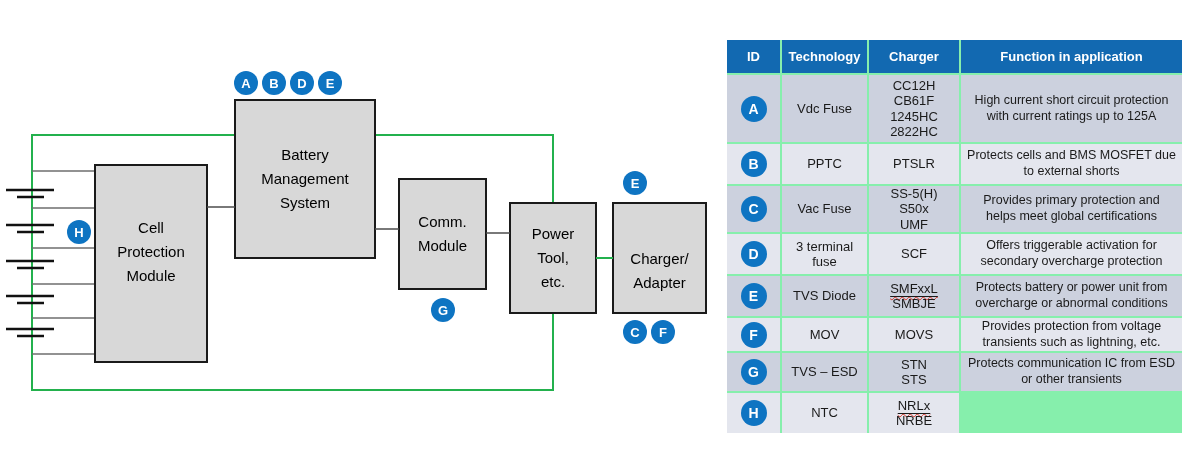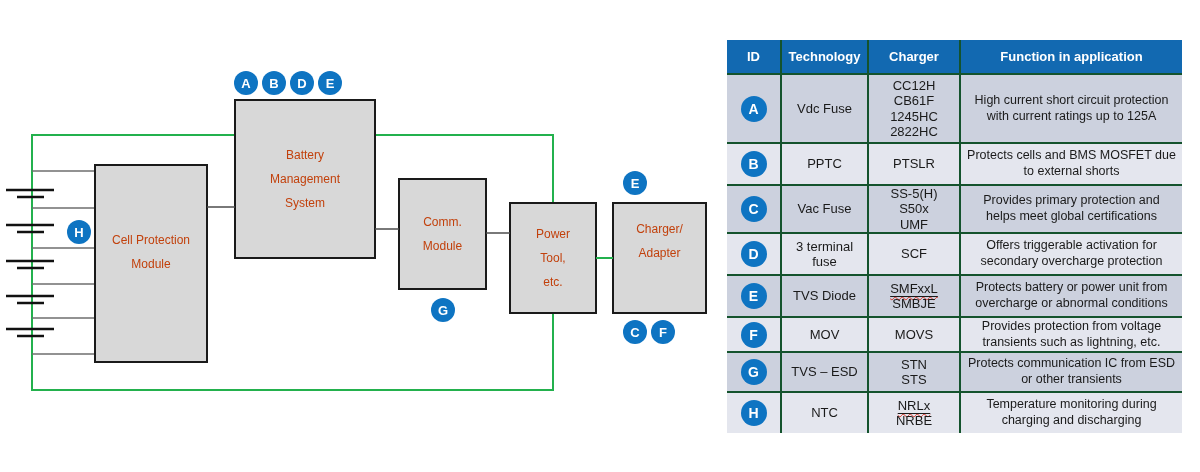--- a/index.html
+++ b/index.html
@@ -16,35 +16,35 @@
   body{
     width:1200px;height:472px;position:relative;overflow:hidden;
     font-family:"Liberation Sans","DejaVu Sans",sans-serif;color:var(--ink);
   }
   .stage{position:absolute;inset:0;}
 
   
   .diagram-svg{position:absolute;left:0;top:0;}
   .block-label{
     position:absolute;display:flex;align-items:center;justify-content:center;
-    text-align:center;font-size:12px;line-height:24px;color:#c2410c;
+    text-align:center;font-size:15px;line-height:24px;color:#000000;
   }
   .block-label .inner{display:block;}
   .badge{
     position:absolute;width:24px;height:24px;border-radius:50%;
     background:var(--badge-blue);color:#fff;font-weight:bold;font-size:13px;
     display:flex;align-items:center;justify-content:center;line-height:1;
   }
 
   
   .protection-table{
     position:absolute;left:727px;top:40px;width:455px;
     display:grid;grid-template-columns:53px 85px 90px 1fr;
     grid-template-rows:33px 67px 40px 46px 40px 40px 33px 38px 40px;
-    gap:2px;background:#14532d;
+    gap:2px;background:#86efac;
   }
   .th{
     background:var(--header-blue);color:#fff;font-weight:bold;font-size:13px;
     display:flex;align-items:center;justify-content:center;text-align:center;
   }
   .cell{
     display:flex;align-items:center;justify-content:center;text-align:center;
     font-size:13px;line-height:1.18;padding:0 4px;
   }
   .row-odd{background:var(--row-odd);}
@@ -116,21 +116,21 @@
   </div>
   <div class="block-label" style="left:235px;top:100px;width:140px;height:158px;">
     <span class="inner" style="width:110px;">Battery Management System</span>
   </div>
   <div class="block-label" style="left:399px;top:179px;width:87px;height:110px;">
     <span class="inner" style="width:62px;text-align:center;">Comm. Module</span>
   </div>
   <div class="block-label" style="left:510px;top:203px;width:86px;height:110px;">
     <span class="inner" style="width:48px;">Power Tool, etc.</span>
   </div>
-  <div class="block-label" style="left:613px;top:189px;width:93px;height:104px;">
+  <div class="block-label" style="left:613px;top:219px;width:93px;height:104px;">
     <span class="inner" style="width:66px;">Charger/ Adapter</span>
   </div>
 
   <div class="badge" style="left:234px;top:71px;">A</div>
   <div class="badge" style="left:262px;top:71px;">B</div>
   <div class="badge" style="left:290px;top:71px;">D</div>
   <div class="badge" style="left:318px;top:71px;">E</div>
   <div class="badge" style="left:67px;top:220px;">H</div>
   <div class="badge" style="left:431px;top:298px;">G</div>
   <div class="badge" style="left:623px;top:171px;">E</div>
@@ -214,16 +214,15 @@
     <div class="cell c-fn row-odd">Protects communication IC from ESD or other transients</div>
 
     <div class="cell row-even">
         <span class="id-badge">H</span>
       </div>
     <div class="cell row-even">NTC</div>
     <div class="cell c-series row-even">
       <span class="sq-red"><span class="ul-black">NRLx</span></span>
       <span>NRBE</span>
     </div>
-    <div class="cell c-fn row-even">Temperature monitoring during charging and discharging</div>
   </div>
 
 </div>
 
 </body></html>

